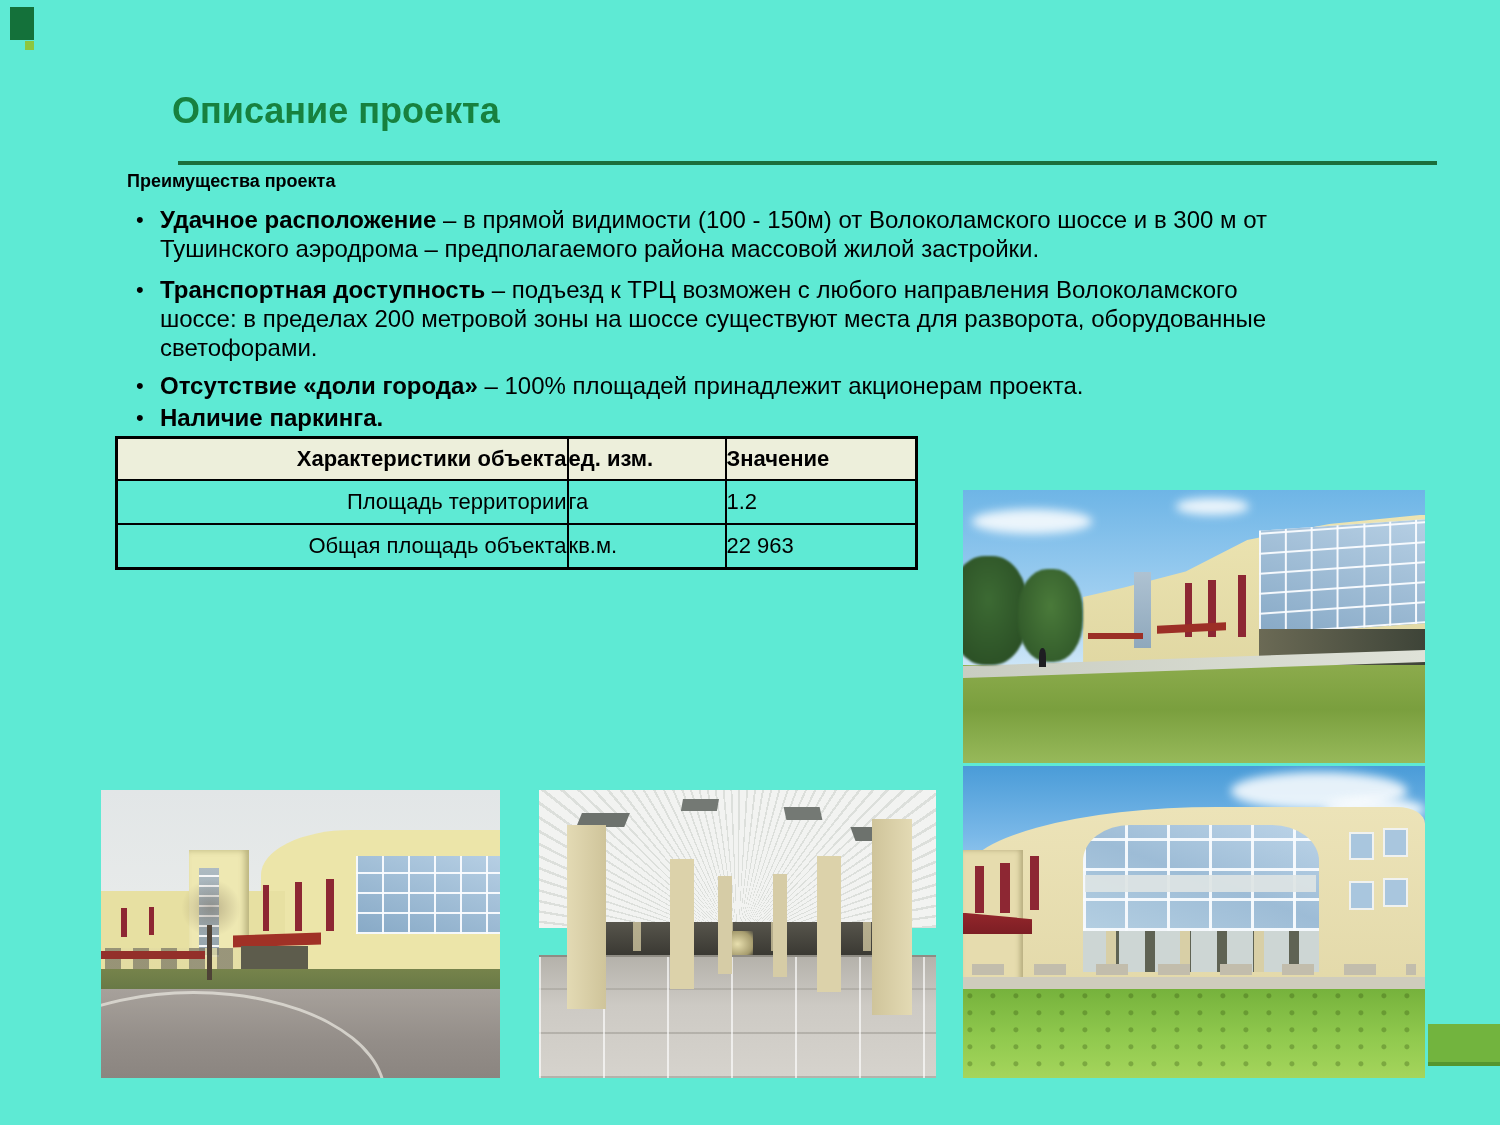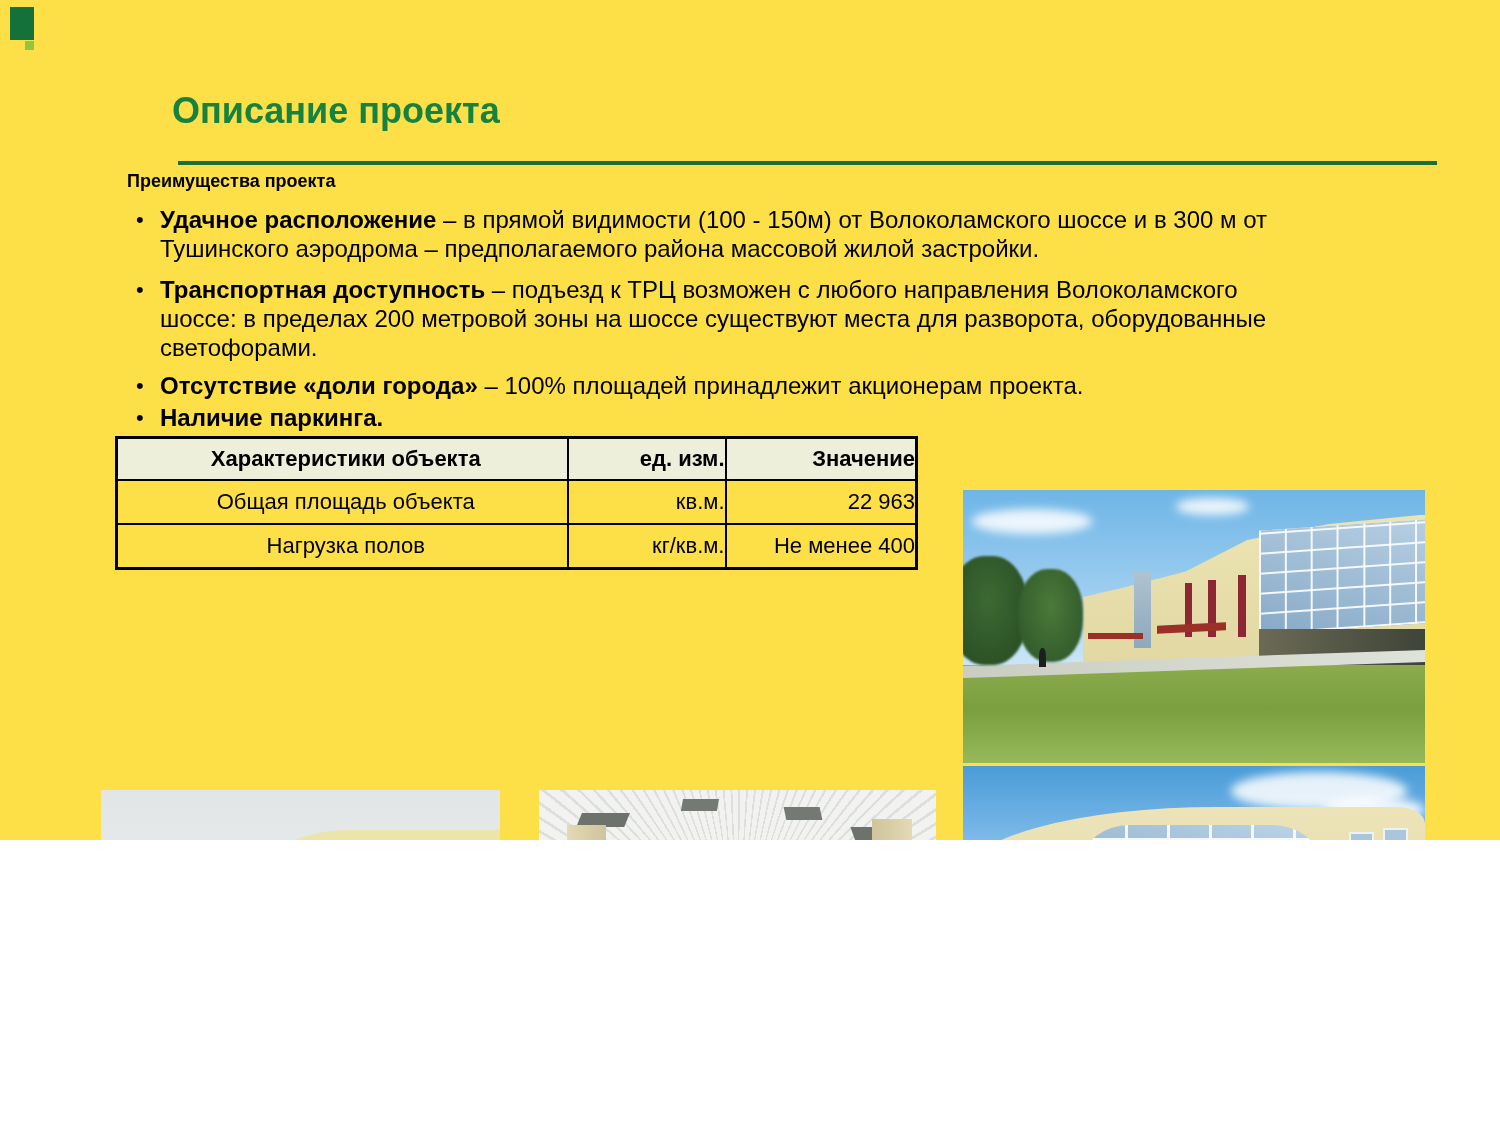--- a/index.html
+++ b/index.html
@@ -1,16 +1,16 @@
 <!DOCTYPE html>
 <html><head>
 <meta charset="utf-8">
 <style>
   html,body{margin:0;padding:0;background:#fff;}
-  .slide{position:relative;width:1500px;height:840px;background:#fde047;overflow:hidden;
+  .slide{position:relative;width:1500px;height:1125px;background:#5eead4;overflow:hidden;
          font-family:"Liberation Sans","DejaVu Sans",sans-serif;color:#000;}
 
   
   .corner-sq{position:absolute;left:10px;top:7px;width:24px;height:33px;background:#14713A;}
   .corner-sq2{position:absolute;left:25px;top:41px;width:9px;height:9px;background:#8DC63F;}
 
   .title{position:absolute;left:172px;top:90px;font-size:36px;font-weight:bold;color:#17813F;letter-spacing:0;}
   .rule{position:absolute;left:178px;top:161px;width:1259px;height:4px;background:#1B6E3C;}
 
   .adv-head{position:absolute;left:127px;top:171px;font-size:18px;font-weight:bold;}
@@ -22,22 +22,22 @@
   .bullet .bt .rest{white-space:pre-wrap;}
   #b1{top:205px;} #b2{top:275px;} #b3{top:371px;} #b4{top:403px;}
 
   
   table.specs{position:absolute;left:115px;top:436px;width:800px;border-collapse:collapse;
               table-layout:fixed;font-size:22px;}
   table.specs th,table.specs td{border:2px solid #000;vertical-align:middle;padding:0;}
   table.specs{border:3px solid #000;}
   table.specs thead th{background:#EDEFDB;font-weight:bold;height:40px;}
   table.specs tbody td{height:42px;}
-  .cl{ text-align:center;padding-left:7px !important;}
-  .cc{ text-align:right;}
+  .cl{ text-align:right;padding-left:7px !important;}
+  .cc{ text-align:left;}
 
   
   .photo{position:absolute;overflow:hidden;}
   .ly{position:absolute;}
 
   
   #ph-top{left:963px;top:490px;width:462px;height:273px;}
   
   #ph-left{left:101px;top:790px;width:399px;height:288px;}
   
@@ -99,28 +99,28 @@
       </colgroup>
     <thead>
       <tr>
         <th class="cl">Характеристики объекта</th>
         <th class="cc">ед. изм.</th>
         <th class="cc">Значение</th>
       </tr>
     </thead>
     <tbody>
       <tr>
+        <td class="cl">Площадь территории</td>
+        <td class="cc">га</td>
+        <td class="cc">1.2</td>
+      </tr>
+      <tr>
         <td class="cl">Общая площадь объекта</td>
         <td class="cc">кв.м.</td>
         <td class="cc">22 963</td>
-      </tr>
-      <tr>
-        <td class="cl">Нагрузка полов</td>
-        <td class="cc">кг/кв.м.</td>
-        <td class="cc">Не менее 400</td>
       </tr>
     </tbody>
   </table>
 
   <div class="photo" id="ph-top">
     <div class="ly sky-sunny" style="height:66%;"></div>
     <div class="ly cloud" style="left:2%;top:7%;width:26%;height:9%;"></div>
     <div class="ly cloud" style="left:46%;top:3%;width:16%;height:6%;"></div>
     <div class="ly beige" style="left:26%;top:9%;width:74%;height:58%;clip-path:polygon(0 52%,12% 46%,30% 36%,48% 16%,72% 6%,100% 0,100% 100%,0 100%);"></div>
     <div class="ly" style="left:37%;top:30%;width:3.6%;height:28%;background:linear-gradient(#AEC2D2,#8FA8BC);"></div>

